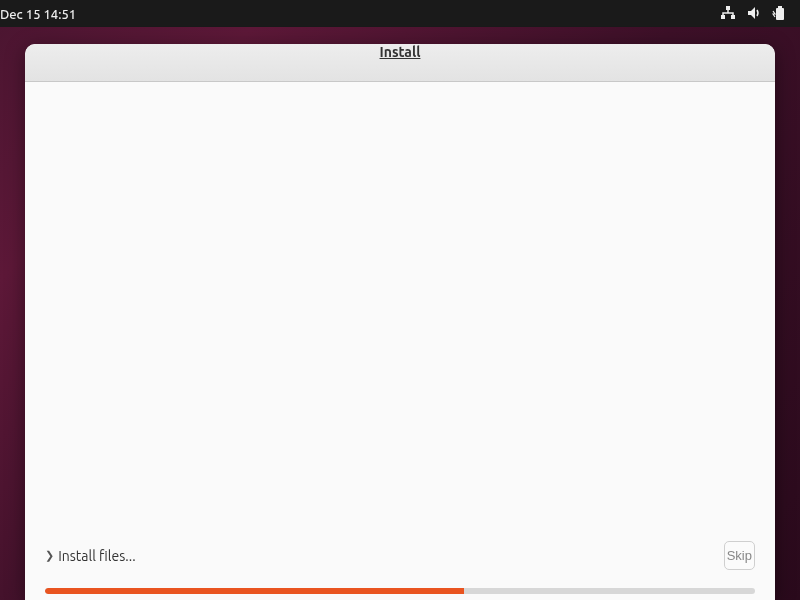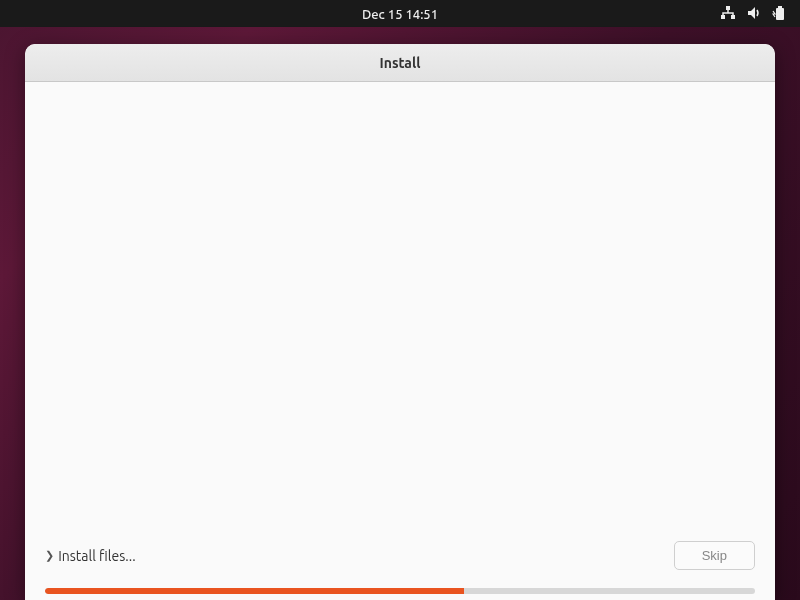--- a/index.html
+++ b/index.html
@@ -13,21 +13,21 @@
       font-family: Ubuntu, "Segoe UI", sans-serif;
       background: linear-gradient(135deg, #4a1530 0%, #5d1838 20%, #3d1028 50%, #2a0a1c 100%);
       overflow: hidden;
       position: relative;
     }
     .topbar {
       height: 27px;
       background: #1a1a1a;
       display: flex;
       align-items: center;
-      justify-content: center;
+      justify-content: flex-start;
       position: relative;
       color: #eee;
       font-size: 13px;
     }
     .topbar-center {
       font-weight: 500;
     }
     .topbar-right {
       position: absolute;
       right: 10px;
@@ -49,26 +49,27 @@
       box-shadow: 0 4px 20px rgba(0,0,0,0.4);
       display: flex;
       flex-direction: column;
       overflow: hidden;
     }
     .titlebar {
       height: 38px;
       background: linear-gradient(#ededed, #e3e3e3);
       border-bottom: 1px solid #c8c8c8;
       display: flex;
-      align-items: center;
+      align-items: flex-start;
       justify-content: center;
       font-weight: bold;
       font-size: 14px;
       color: #333;
       border-radius: 10px 10px 0 0;
+      text-decoration: underline;
     }
     .content {
       flex: 1;
       background: #fafafa;
       position: relative;
     }
     .bottom-row {
       position: absolute;
       bottom: 30px;
       left: 20px;
@@ -82,21 +83,21 @@
       align-items: center;
       gap: 4px;
       font-size: 14px;
       color: #333;
     }
     .chevron {
       font-size: 11px;
       color: #555;
     }
     .skip-btn {
-      padding: 6px 27px;
+      padding: 6px 2px;
       background: #fbfbfb;
       border: 1px solid #cfcfcf;
       border-radius: 5px;
       font-size: 13px;
       color: #888;
       cursor: pointer;
     }
     .progress-container {
       position: absolute;
       bottom: 6px;

